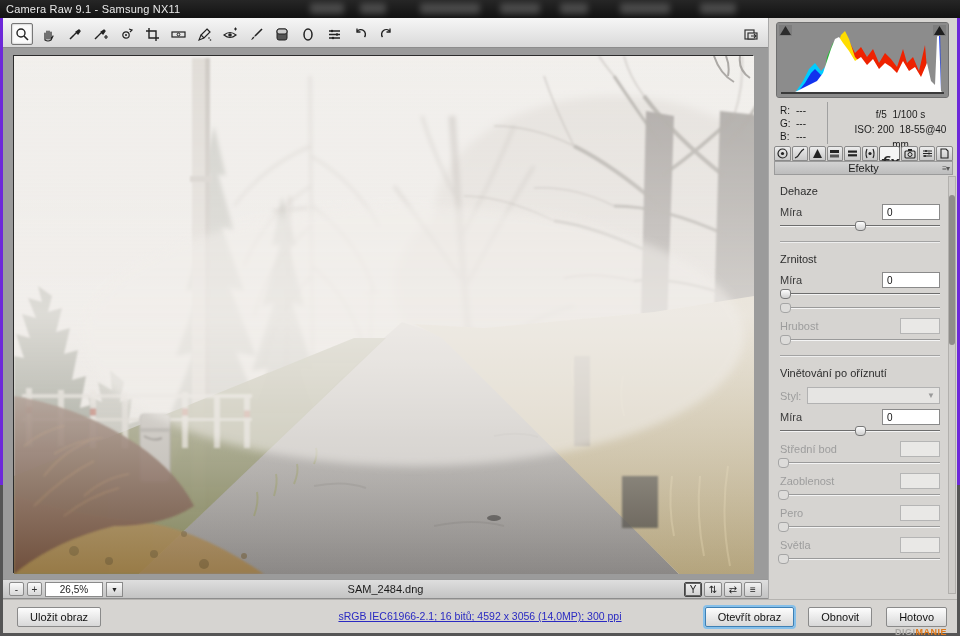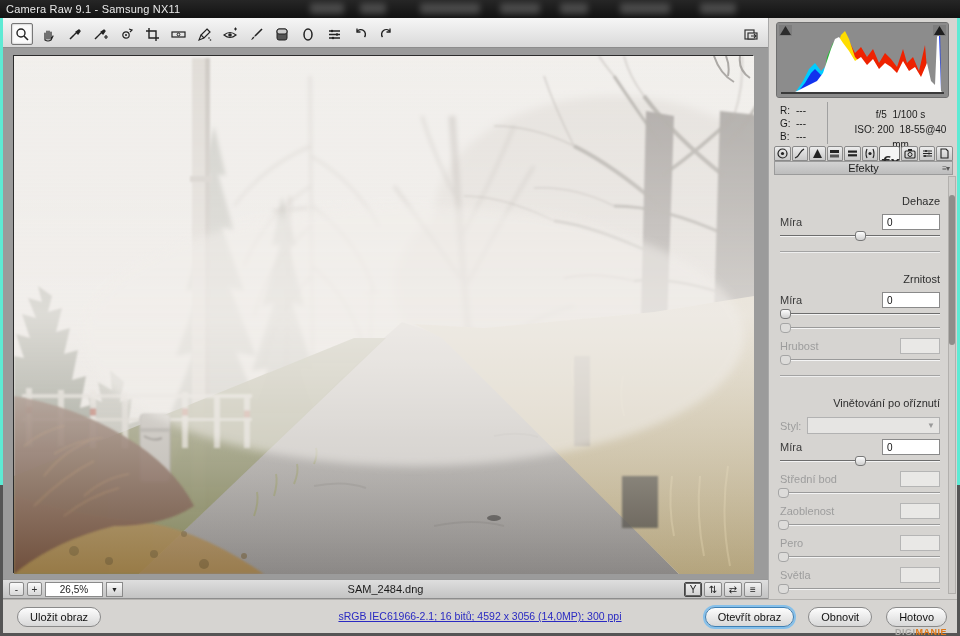--- a/index.html
+++ b/index.html
@@ -1,19 +1,19 @@
 <!DOCTYPE html>
 <html><head>
 <meta charset="utf-8">
 <style>
   * { margin:0; padding:0; box-sizing:border-box; }
   html,body { width:960px; height:636px; overflow:hidden; background:#555; }
   body { font-family:"Liberation Sans","DejaVu Sans",sans-serif; font-size:11px; color:#222; }
 
-  .window { position:relative; width:960px; height:485px; background:#5eead4; }
+  .window { position:relative; width:960px; height:485px; background:#6d28d9; }
 
   
   .titlebar { position:absolute; left:0; top:0; width:960px; height:18px;
     background:linear-gradient(#262626,#121212); color:#e9e9e9; overflow:hidden; }
   .titlebar .title { position:absolute; left:6px; top:3px; font-size:11px; letter-spacing:.2px; }
   .blob { position:absolute; top:3px; height:11px; border-radius:3px; filter:blur(3px); background:#6e6e6e; opacity:.55; }
 
   
   .dialog { position:absolute; left:3px; top:18px; width:954px; height:615px; background:#d6d4d1; }
 
@@ -65,21 +65,21 @@
   .tab { flex:1; height:15px; background:linear-gradient(#ececec,#c9c9c9); border:1px solid #8a8a8a; border-radius:2px 2px 0 0;
     display:flex; align-items:center; justify-content:center; font-size:10px; color:#2a2a2a; }
   .tab.active { background:#f4f4f4; border-color:#6f6f6f; }
   .tab .fx { font-style:italic; font-weight:bold; font-size:16px; font-family:Liberation Mono, monospace;margin-top:21px; }
 
   .panel-header { position:absolute; left:5px; top:143px; width:179px; height:14px;
     background:linear-gradient(#d2d2d2,#bdbdbd); border:1px solid #9b9b9b; text-align:center; font-size:11px; color:#1e1e1e; line-height:12px; }
   .panel-menu { position:absolute; right:3px; top:1px; font-size:8px; color:#555; letter-spacing:-1px; }
 
   .panel-body { position:absolute; left:5px; top:157px; width:172px; height:418px; padding:0 6px; }
-  .heading { text-align:right; color:#2d2d2d; margin-top:20px; margin-bottom:6px; }
+  .heading { text-align:left; color:#2d2d2d; margin-top:10px; margin-bottom:6px; }
   .srow { position:relative; margin-top:4px; }
   .srow .lrow { display:flex; align-items:center; height:17px; }
   .slabel { color:#3a3a3a; }
   .slabel.dis { color:#9d9d9d; }
   .sval { margin-left:auto; width:58px; height:16px; background:#fff; border:1px solid #8a8a8a; font-size:10px; padding:2px 0 0 4px; color:#111; }
   .sval.dis { width:40px; background:#e9e8e6; border-color:#b5b5b5; }
   .strack { position:relative; height:10px; margin-top:1px; }
   .groove { position:absolute; left:0; right:0; top:4px; height:2px; background:#8f8f8f; border-top:1px solid #6d6d6d; border-bottom:1px solid #f4f4f4; }
   .groove.dis { background:#b0b0b0; border-top-color:#9a9a9a; }
   .thumb { position:absolute; top:0; width:11px; height:10px; margin-left:-5px;
@@ -88,21 +88,21 @@
   .divider { height:2px; margin-top:10px; border-top:1px solid #a3a3a3; border-bottom:1px solid #eeeeee; }
   .stylrow { display:flex; align-items:center; margin-top:8px; }
   .styl-dd { margin-left:6px; flex:1; height:17px; background:#e6e5e3; border:1px solid #b2b2b2; position:relative; }
   .styl-dd .caret { position:absolute; right:4px; top:3px; font-size:8px; color:#9a9a9a; }
 
   .scrolltrack { position:absolute; right:1px; top:158px; width:8px; height:418px; background:#cfcdca; border:1px solid #b2b0ad; }
   .scrollthumb { position:absolute; left:0; top:18px; width:6px; height:150px; background:#8f8d8a; border-radius:3px; }
 
   
   .bottombar { position:absolute; left:0; top:581px; width:954px; height:34px; background:#d6d4d1; border-top:1px solid #b5b3b0; }
-  .btn { height:20px; background:linear-gradient(#fdfdfd,#d8d8d8); border:1px solid #8a8a8a; border-radius:10px;
+  .btn { height:20px; background:linear-gradient(#fdfdfd,#d8d8d8); border:1px solid #8a8a8a; border-radius:2px;
     font-size:11px; color:#111; padding:0 12px; line-height:18px; }
   .save-btn { position:absolute; left:14px; top:7px; }
   .info-link { position:absolute; left:50%; top:10px; transform:translateX(-50%); color:#2a2ac2; text-decoration:underline; font-size:10.5px; white-space:nowrap; }
   .right-btns { position:absolute; right:10px; top:7px; display:flex; gap:14px; }
   .default-btn { box-shadow:0 0 0 2px #86c0ea; border-color:#3f80b4; }
   .watermark { position:absolute; right:10px; top:27px; font-size:9px; font-weight:bold; letter-spacing:.5px;padding-left:38px; }
   .watermark .d { color:#a9a7a4; } .watermark .m { color:#e07818; }
 </style>
 </head>
 <body>

